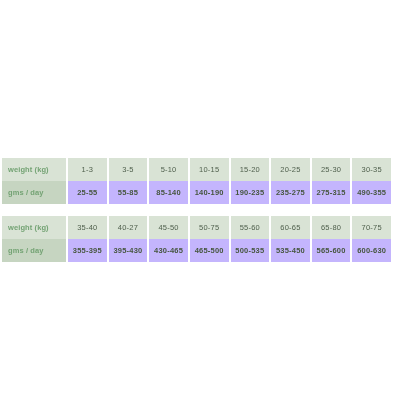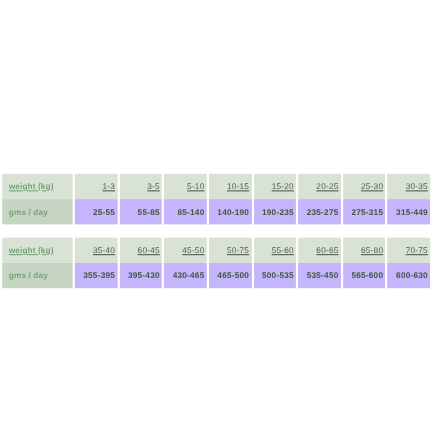--- a/index.html
+++ b/index.html
@@ -29,31 +29,31 @@
     table-layout: fixed;
   }
 
   .feed-table + .feed-table {
     margin-top: 12px;
   }
 
   .feed-table td {
     height: 23px;
     padding: 0 2px;
-    text-align: right;
+    text-align: center;
     vertical-align: middle;
     font-size: 7.5px;
     letter-spacing: 0.2px;
     color: #4f5f4c;
     white-space: nowrap;
     overflow: hidden;
   }
 
   
-  tr.row-weight td { background: #d9e3d5; text-decoration: underline; }
+  tr.row-weight td { background: #d9e3d5; }
   tr.row-grams  td { background: #c4b5fd; }
 
   
   .feed-table td.label-cell {
     width: 56px;
     text-align: left;
     padding-left: 6px;
     font-weight: bold;
     font-size: 7.5px;
     color: #74a374;
@@ -89,30 +89,30 @@
         </tr>
         <tr class="row-grams">
           <td class="label-cell">gms / day</td>
           <td class="data-cell">25-55</td>
           <td class="data-cell">55-85</td>
           <td class="data-cell">85-140</td>
           <td class="data-cell">140-190</td>
           <td class="data-cell">190-235</td>
           <td class="data-cell">235-275</td>
           <td class="data-cell">275-315</td>
-          <td class="data-cell">315-449</td>
+          <td class="data-cell">490-355</td>
         </tr>
       </tbody>
     </table>
     <table class="feed-table">
       <tbody>
         <tr class="row-weight">
           <td class="label-cell">weight (kg)</td>
           <td class="data-cell">35-40</td>
-          <td class="data-cell">60-45</td>
+          <td class="data-cell">40-27</td>
           <td class="data-cell">45-50</td>
           <td class="data-cell">50-75</td>
           <td class="data-cell">55-60</td>
           <td class="data-cell">60-65</td>
           <td class="data-cell">65-80</td>
           <td class="data-cell">70-75</td>
         </tr>
         <tr class="row-grams">
           <td class="label-cell">gms / day</td>
           <td class="data-cell">355-395</td>

